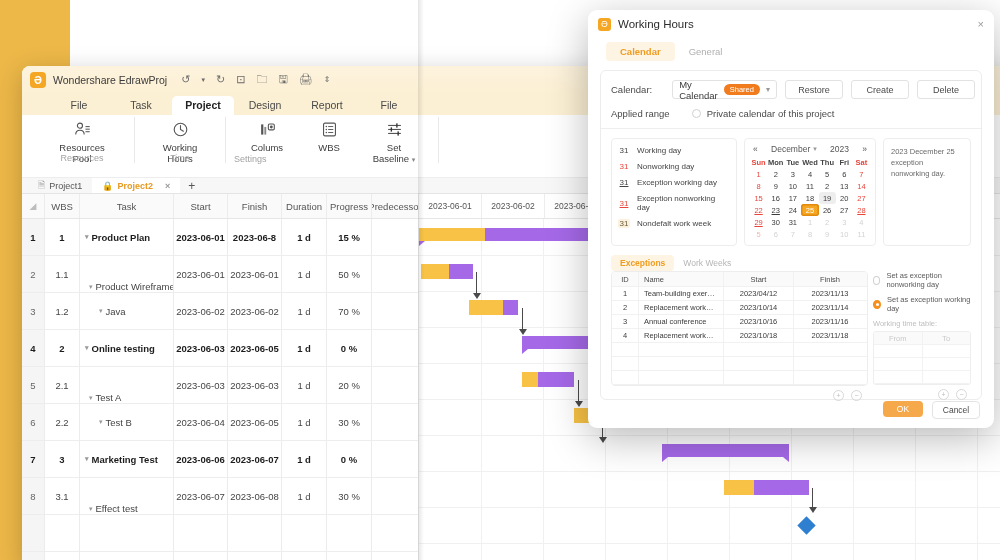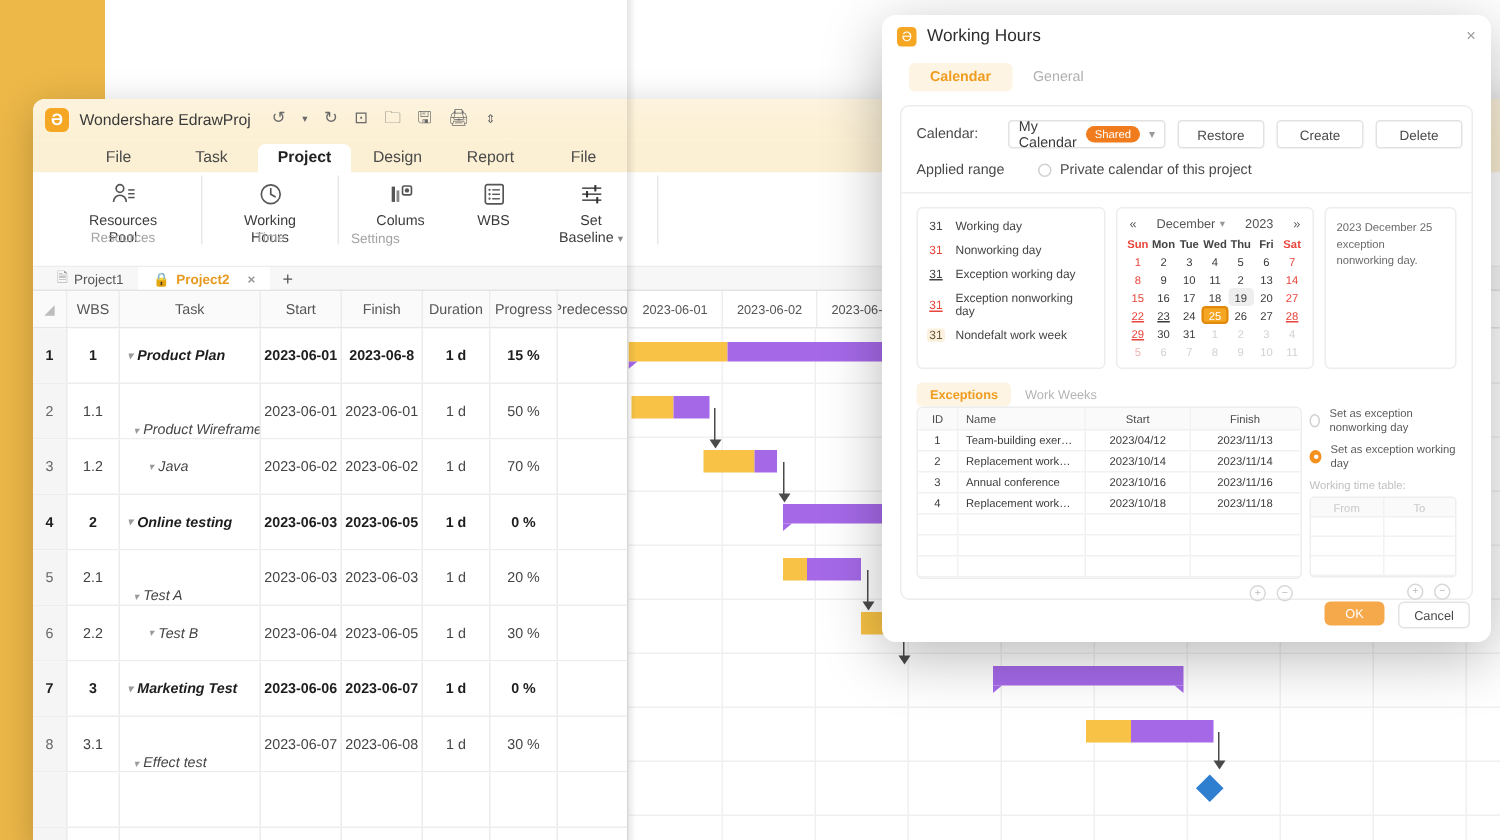--- a/index.html
+++ b/index.html
@@ -63,21 +63,21 @@
   .c-wbs{width:35px;justify-content:center!important;}
   .c-task{width:94px;}
   .c-start{width:54px;justify-content:center!important;}
   .c-fin{width:54px;justify-content:center!important;}
   .c-dur{width:45px;justify-content:center!important;}
   .c-prog{width:45px;justify-content:center!important;}
   .c-pred{width:47px;justify-content:center!important;}
   .grow{display:flex;height:36px;border-bottom:1px solid #ededed;background:#fff;}
   .grow .c-idx{color:#666;background:#f5f5f5;}
   .grow.bold .gcell{font-weight:bold;color:#1d1d1d;}
-  .tw{display:flex;align-items:center;gap:3px;font-style:italic;}
+  .tw{display:flex;align-items:center;gap:3px;}
   .twig{color:#9a9a9a;font-size:7px;}
   .ind1{padding-left:9px;align-items:flex-end;}
   .ind2{padding-left:19px;}
   .sortmark{color:#bdbdbd;font-size:9px;}
 
   
   .gantt{flex:1;position:relative;overflow:hidden;background:#fff;}
   .gthead{height:24px;display:flex;border-bottom:1px solid #e6e6e6;background:#fff;}
   .gt-col{width:62px;flex:none;font-size:8.5px;color:#555;display:flex;
      align-items:center;justify-content:center;border-right:1px solid #ededed;}

